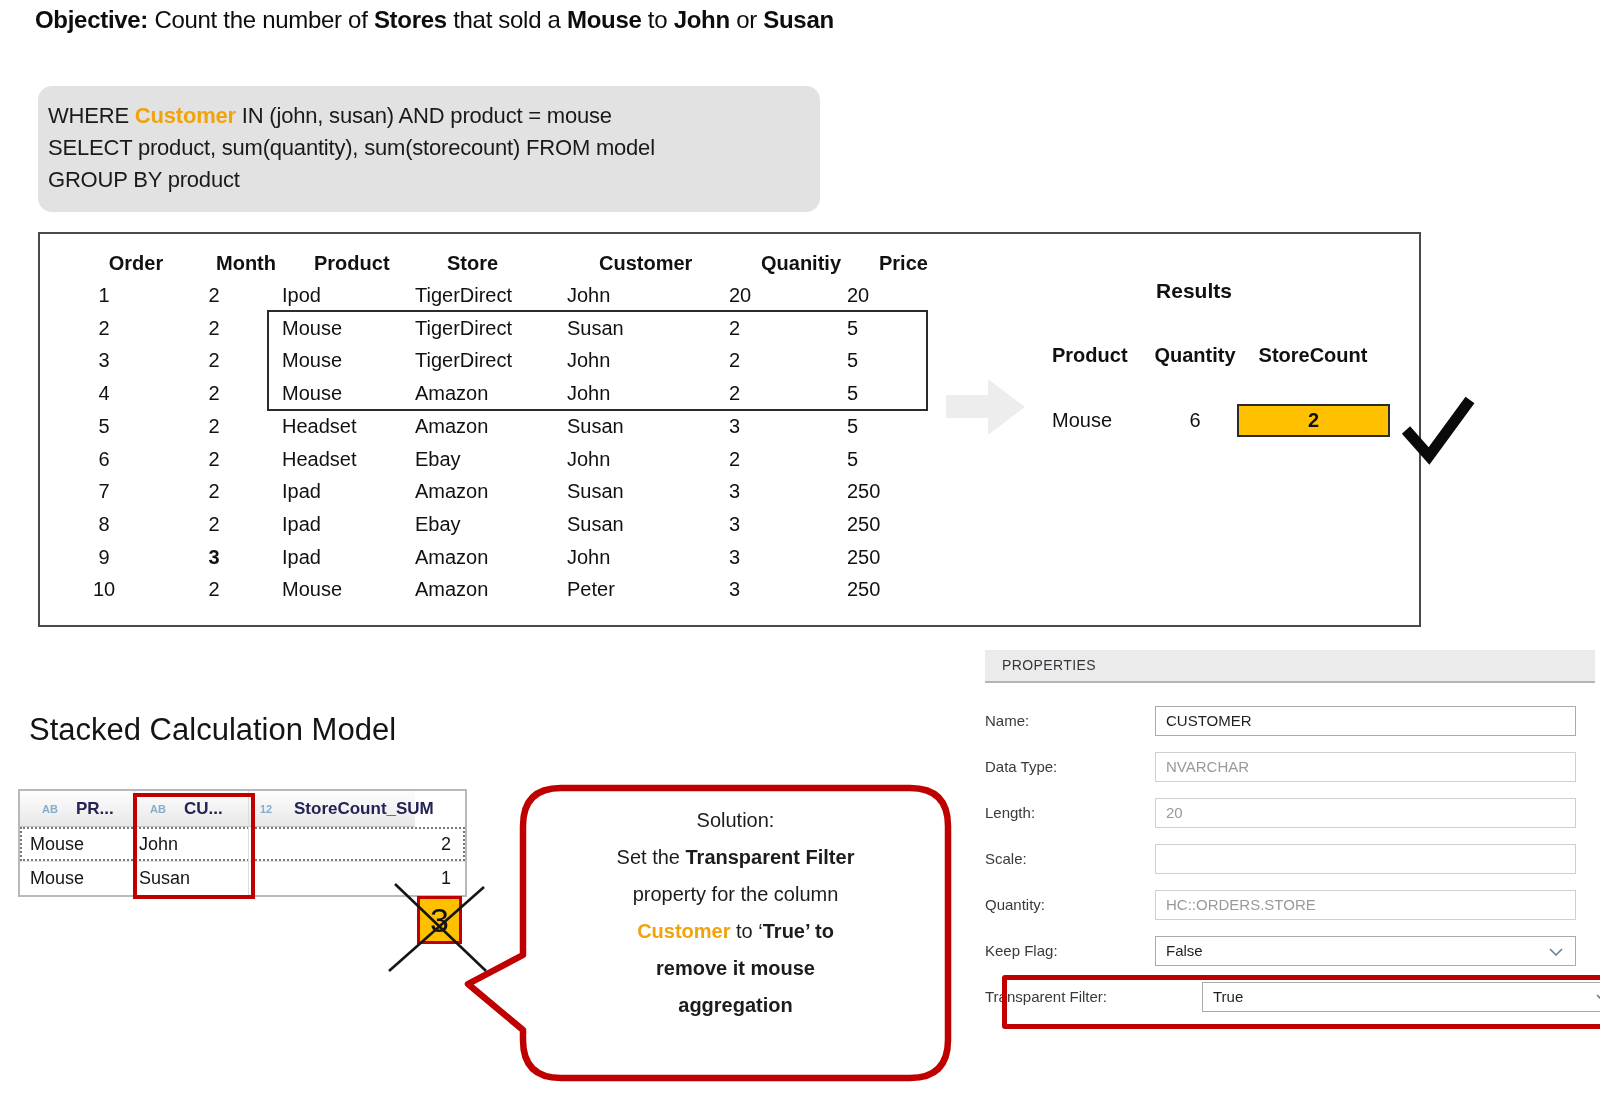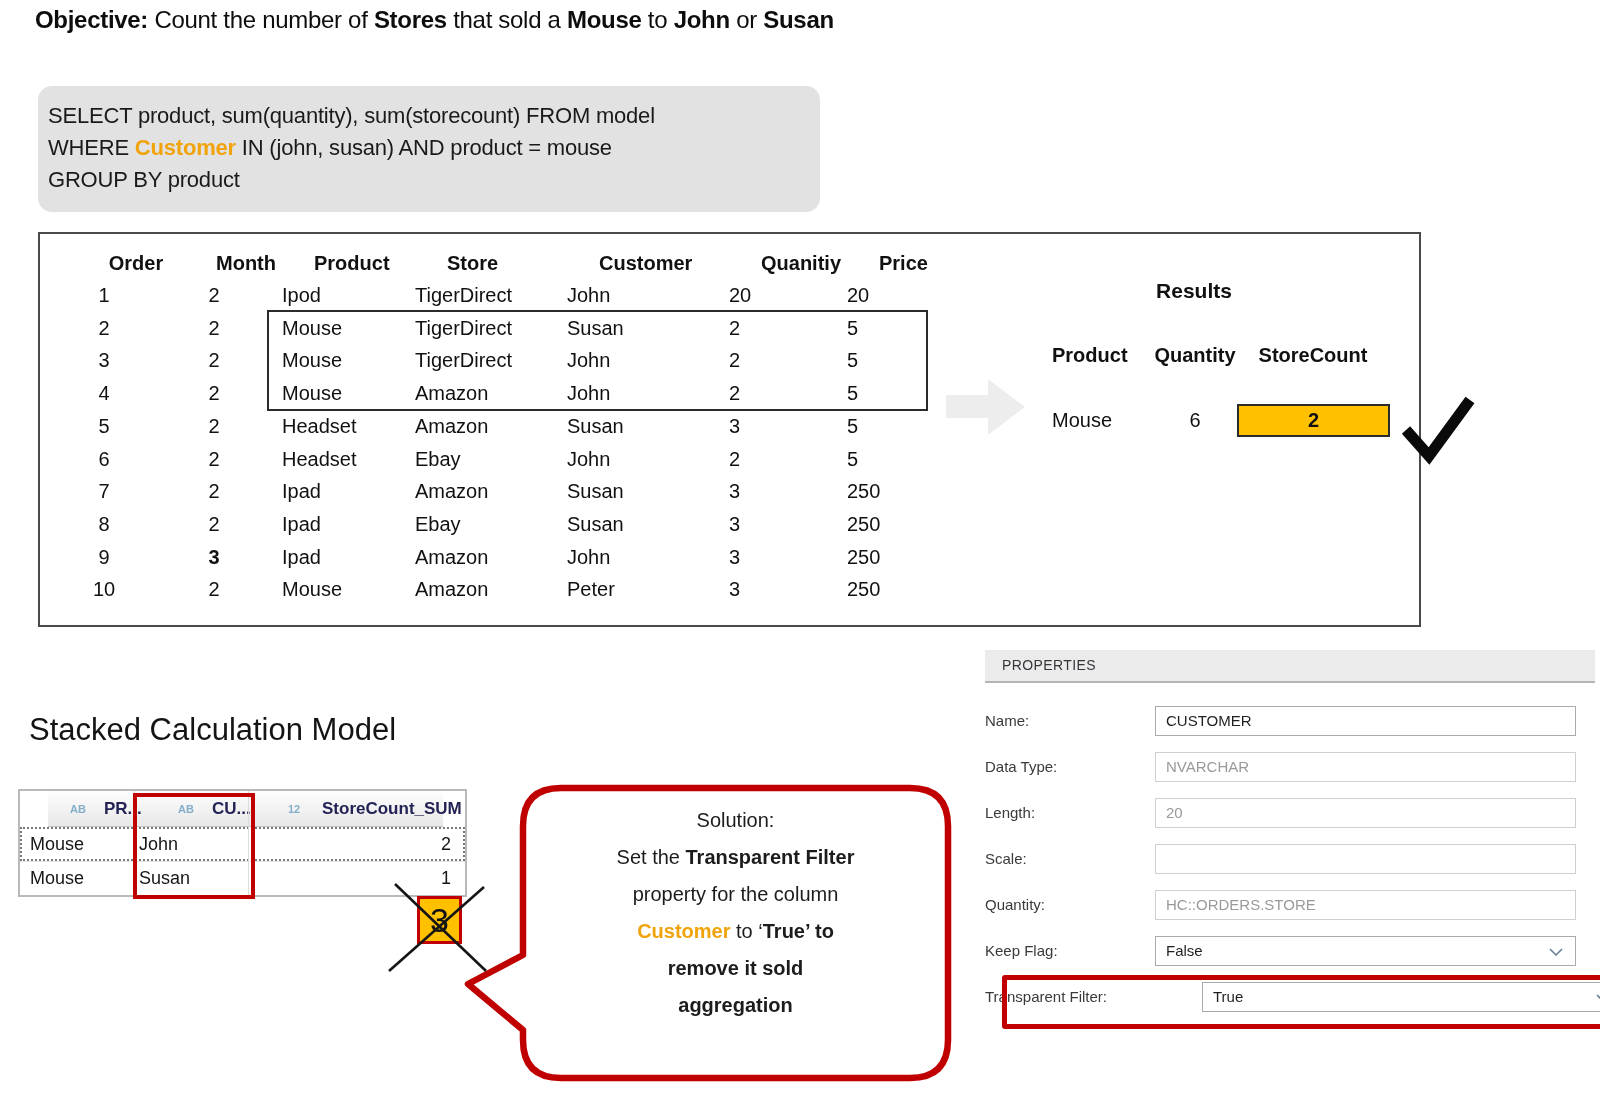--- a/index.html
+++ b/index.html
@@ -30,21 +30,21 @@
   .res-val{top:409px;font-size:20px;white-space:nowrap;}
   .yellow-box{left:1237px;top:404px;width:153px;height:33px;background:#FFC000;border:2px solid #2b2b2b;
               box-sizing:border-box;text-align:center;line-height:29px;font-size:20px;font-weight:600;}
 
   
   .stacked-title{left:29px;top:712px;font-size:31px;color:#141414;white-space:nowrap;}
 
   
   .sgrid{left:18px;top:789px;width:445px;height:104px;border:2px solid #b9b9b9;background:#fff;box-sizing:content-box;}
   .sg-head{position:absolute;left:0;top:0;width:395px;height:36px;
-           background:linear-gradient(#fdfdfd,#e8e8e8);border-bottom:1px solid #c4c4c4;box-sizing:border-box;margin-left:28px;}
+           background:linear-gradient(#fdfdfd,#e8e8e8);border-bottom:1px solid #c4c4c4;box-sizing:border-box;}
   .sg-type{position:absolute;top:0;height:36px;line-height:36px;font-size:11px;color:#85AFC9;font-weight:bold;}
   .sg-lab{position:absolute;top:0;height:36px;line-height:36px;font-size:17px;font-weight:bold;color:#232355;white-space:nowrap;}
   .sg-row{position:absolute;left:0;width:445px;height:34px;line-height:34px;font-size:18px;background:#fff;}
   .sg-row.selected{outline:2px dotted #777;outline-offset:-2px;}
   .sg-cell{position:absolute;white-space:nowrap;color:#161616;}
   .sg-num{text-align:right;}
   .sg-vsep{position:absolute;top:0;width:1px;height:104px;background:#dcdcdc;}
   .sg-hsep{position:absolute;left:0;width:445px;height:1px;background:#e6e6e6;}
   .cu-highlight{left:113px;top:2px;width:114px;height:98px;border:4px solid #C00000;z-index:5;}
 
@@ -70,22 +70,22 @@
 </head>
 <body>
 
 <div class="canvas">
 
   <div class="title abs">
     <span class="b">Objective:</span><span>  Count the number of </span><span class="b">Stores</span><span> that sold a </span><span class="b">Mouse</span><span> to </span><span class="b">John</span><span> or </span><span class="b">Susan</span>
   </div>
 
   <div class="sqlbox abs">
+    <div class="sqlline"><span>WHERE </span><span class="b orange">Customer</span><span> IN (john, susan) AND product = mouse</span></div>
     <div class="sqlline"><span>SELECT product, sum(quantity), sum(storecount) FROM model</span></div>
-    <div class="sqlline"><span>WHERE </span><span class="b orange">Customer</span><span> IN (john, susan) AND product = mouse</span></div>
     <div class="sqlline"><span>GROUP BY product</span></div>
   </div>
 
   <div class="orders-box abs">
     <div id="orders-header" class="orow ohead" style="top:13px;margin-left:32px;">
         <span class="ocell" style="left: 64px; transform: translateX(-50%);">Order</span>
         <span class="ocell" style="left: 174px; transform: translateX(-50%);">Month</span>
         <span class="ocell" style="left: 242px;">Product</span>
         <span class="ocell" style="left: 375px;">Store</span>
         <span class="ocell" style="left: 527px;">Customer</span>
@@ -238,21 +238,21 @@
   </svg>
 
   <svg class="abs" style="left:460px;top:780px;" width="500" height="310">
     <path d="M 101 8 L 450 8 Q 488 8 488 46 L 488 260 Q 488 298 450 298 L 101 298 Q 63 298 63 260 L 63 250 L 8 204 L 63 175 L 63 46 Q 63 8 101 8 Z" fill="#ffffff" stroke="#C00000" stroke-width="6.5" stroke-linejoin="round"></path>
   </svg>
   <div class="callout-text abs">
     <div><span>Solution:</span></div>
     <div><span>Set the </span><span class="b">Transparent Filter</span></div>
     <div><span>property for the column</span></div>
     <div><span class="b orange">Customer</span><span>  to ‘</span><span class="b">True’ to</span></div>
-    <div class="b"><span>remove it sold</span></div>
+    <div class="b"><span>remove it mouse</span></div>
     <div class="b"><span>aggregation</span></div>
   </div>
 
   <div class="props-bar abs">
     <span>PROPERTIES</span>
   </div>
   <div id="props-fields">
       <div class="prop-label abs" style="top: 706px;">Name:</div>
       <div class="prop-field abs" style="top: 706px;"><span class="">CUSTOMER</span></div>
       <div class="prop-label abs" style="top: 752px;">Data Type:</div>

